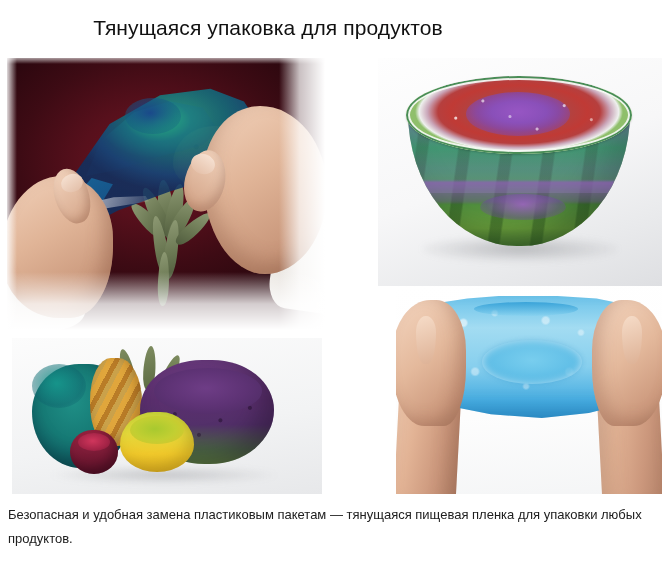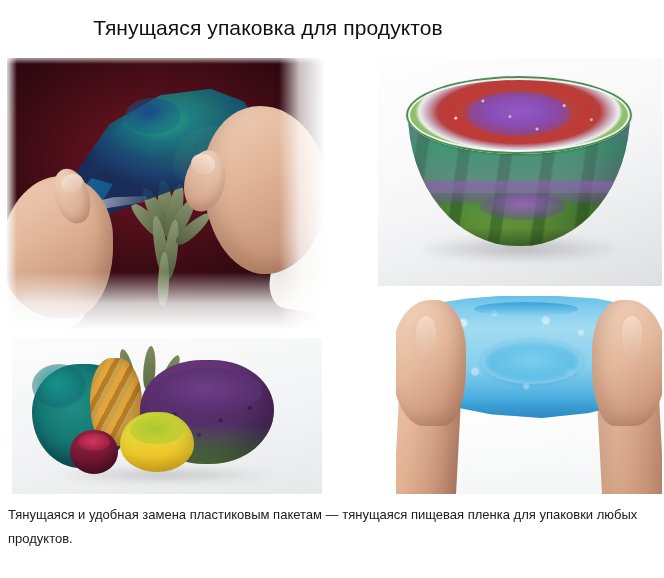--- a/index.html
+++ b/index.html
@@ -644,15 +644,15 @@
       <div class="hand-blue hand-blue-l">
         <div class="finger finger-l"></div>
       </div>
       <div class="hand-blue hand-blue-r">
         <div class="finger finger-r"></div>
       </div>
     </div>
 
   </div>
 
-  <div class="caption">Тянущаяся и удобная замена пластиковым пакетам — тянущаяся пищевая пленка для упаковки любых продуктов.</div>
+  <div class="caption">Безопасная и удобная замена пластиковым пакетам — тянущаяся пищевая пленка для упаковки любых продуктов.</div>
 
 </div>
 
 </body></html>

